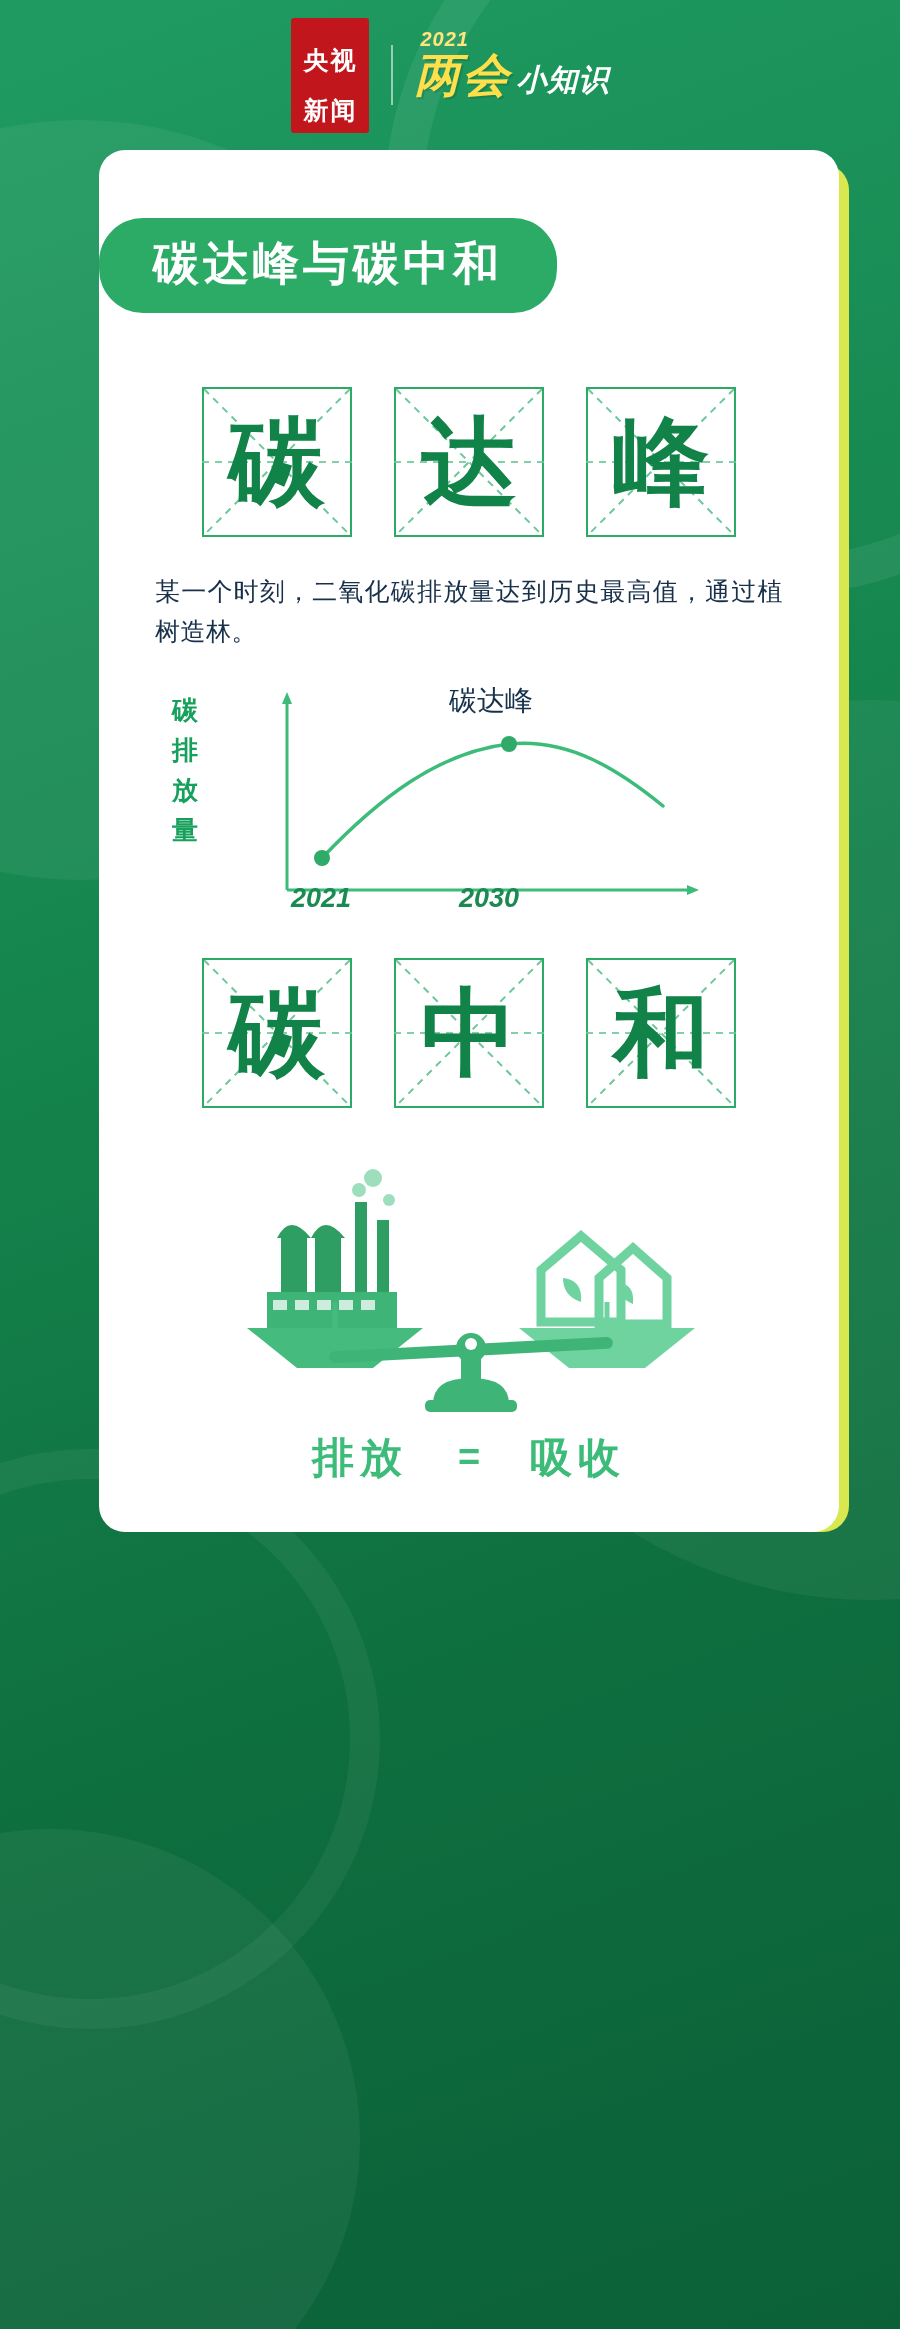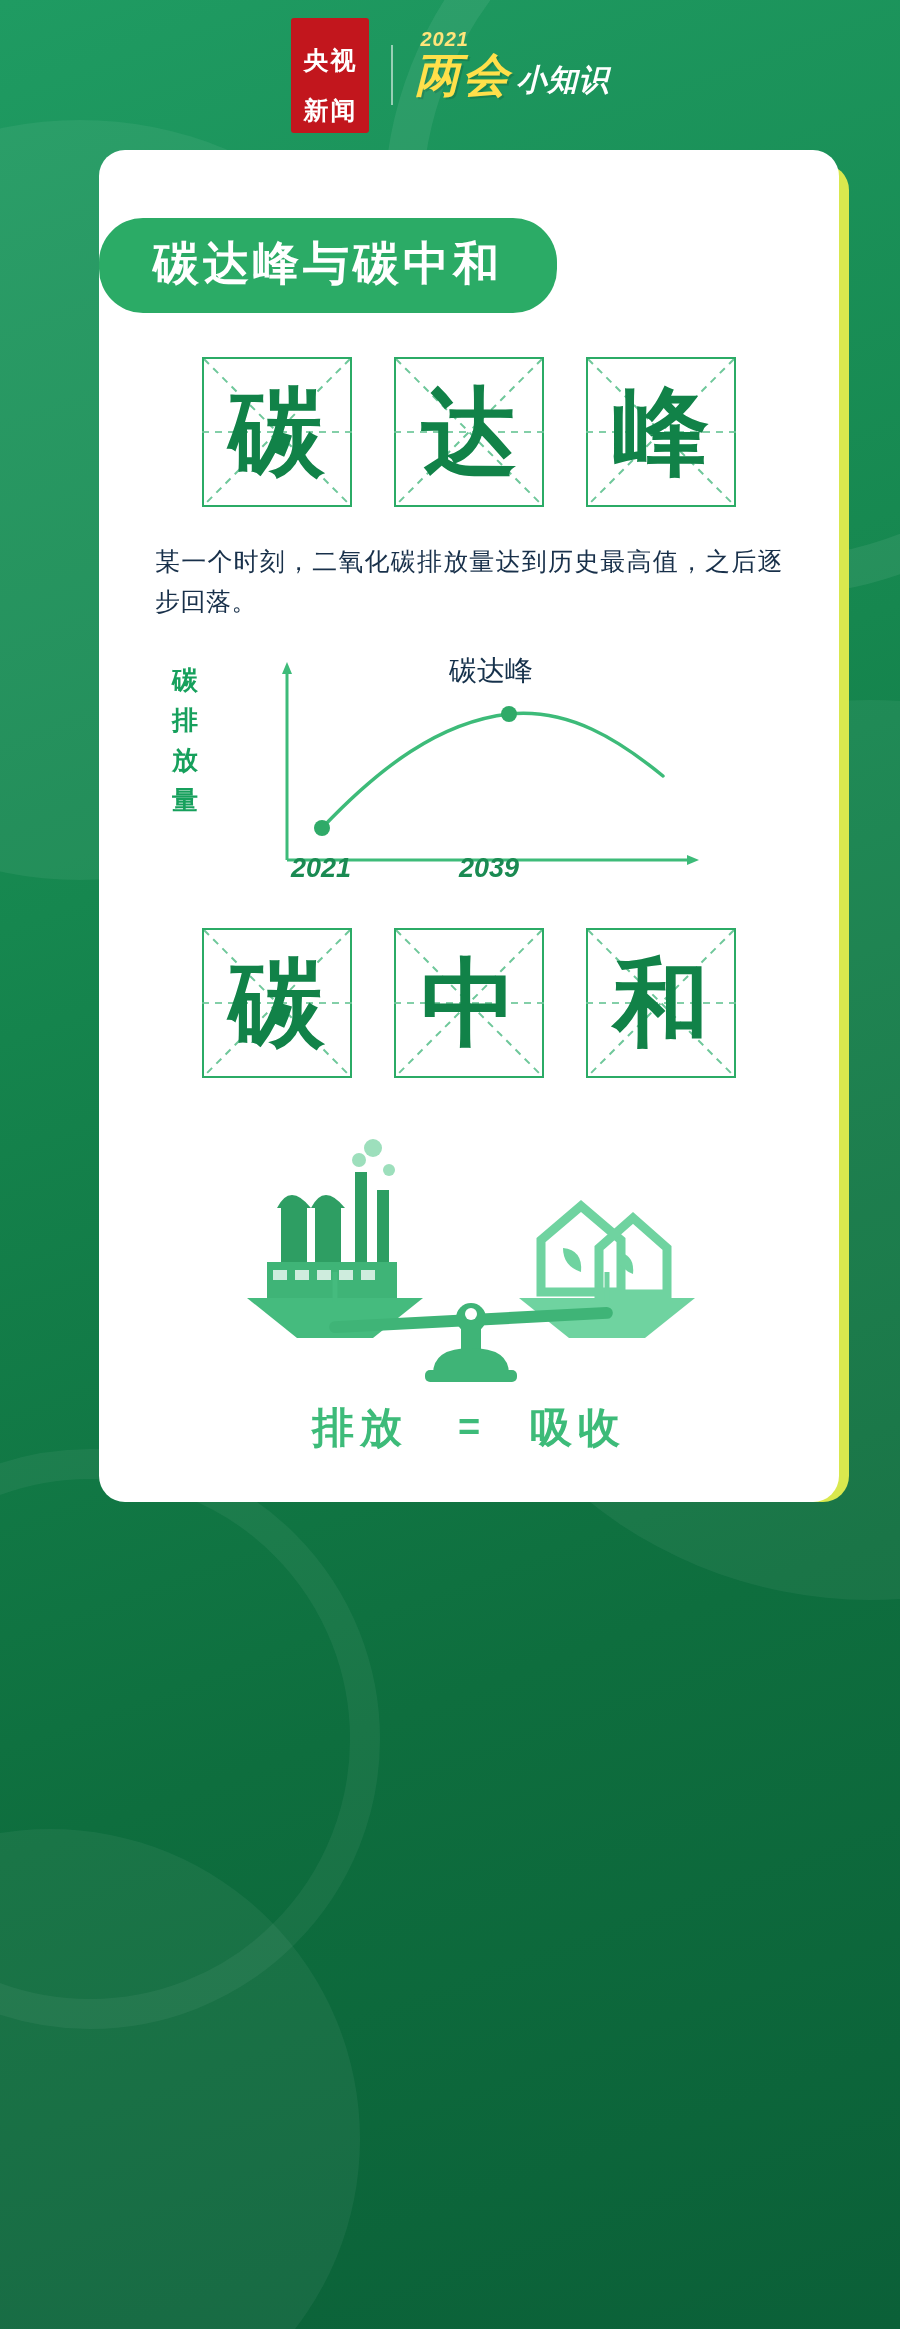--- a/index.html
+++ b/index.html
@@ -133,22 +133,22 @@
     width: 740px;
     background: #ffffff;
     border-radius: 26px;
     padding: 40px 0 46px 0;
     box-sizing: border-box;
   }
 
   
   .banner-area {
     display: flex;
-    flex-direction: row;
-    align-items: flex-end;
+    flex-direction: column;
+    align-items: flex-start;
     margin-top: 28px;
   }
   .banner {
     background: #2bab66;
     border-radius: 44px;
     padding: 20px 54px 24px 54px;
     position: relative;
   }
   .banner-text {
     color: #ffffff;
@@ -336,42 +336,42 @@
         <div class="diag">
           <svg width="146" height="146" viewBox="0 0 146 146">
             <line x1="0" y1="0" x2="146" y2="146" stroke="#6ec79a" stroke-width="2" stroke-dasharray="7 6"></line>
             <line x1="146" y1="0" x2="0" y2="146" stroke="#6ec79a" stroke-width="2" stroke-dasharray="7 6"></line>
           </svg>
         </div>
         <div class="char-glyph">峰</div>
       </div>
     </div>
 
-    <div class="para">某一个时刻，二氧化碳排放量达到历史最高值，之后逐步回落。</div>
+    <div class="para">某一个时刻，二氧化碳排放量达到历史最高值，通过植树造林。</div>
 
     <div class="chart-block" style="height:250px;">
       <div class="chart-axis-label">碳排放量</div>
       <div class="chart-svg-holder">
         <svg width="660" height="240" viewBox="0 0 660 240">
 
           <line x1="148" y1="212" x2="148" y2="22" stroke="#3dbb79" stroke-width="3"></line>
           <polygon points="148,14 143,26 153,26" fill="#3dbb79"></polygon>
 
           <line x1="148" y1="212" x2="552" y2="212" stroke="#3dbb79" stroke-width="3"></line>
           <polygon points="560,212 548,207 548,217" fill="#3dbb79"></polygon>
 
           <path d="M183 180 C 240 120, 300 74, 370 66 C 430 60, 480 92, 524 128" fill="none" stroke="#3dbb79" stroke-width="3.5" stroke-linecap="round"></path>
 
           <circle cx="183" cy="180" r="8" fill="#2faa68"></circle>
           <circle cx="370" cy="66" r="8" fill="#2faa68"></circle>
         </svg>
       </div>
       <div class="chart-annot">碳达峰</div>
       <div class="chart-tick tick-2021">2021</div>
-      <div class="chart-tick tick-2030">2039</div>
+      <div class="chart-tick tick-2030">2030</div>
     </div>
 
     <div class="char-row" style="margin-top:30px;">
       <div class="char-cell">
         <div class="diag">
           <svg width="146" height="146" viewBox="0 0 146 146">
             <line x1="0" y1="0" x2="146" y2="146" stroke="#6ec79a" stroke-width="2" stroke-dasharray="7 6"></line>
             <line x1="146" y1="0" x2="0" y2="146" stroke="#6ec79a" stroke-width="2" stroke-dasharray="7 6"></line>
           </svg>
         </div>

